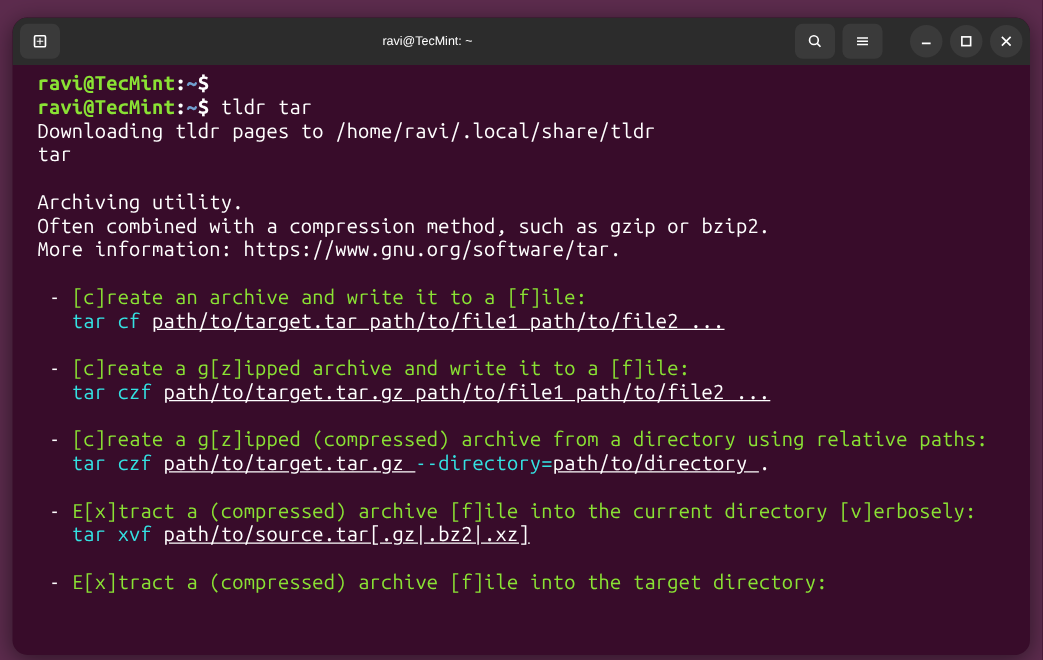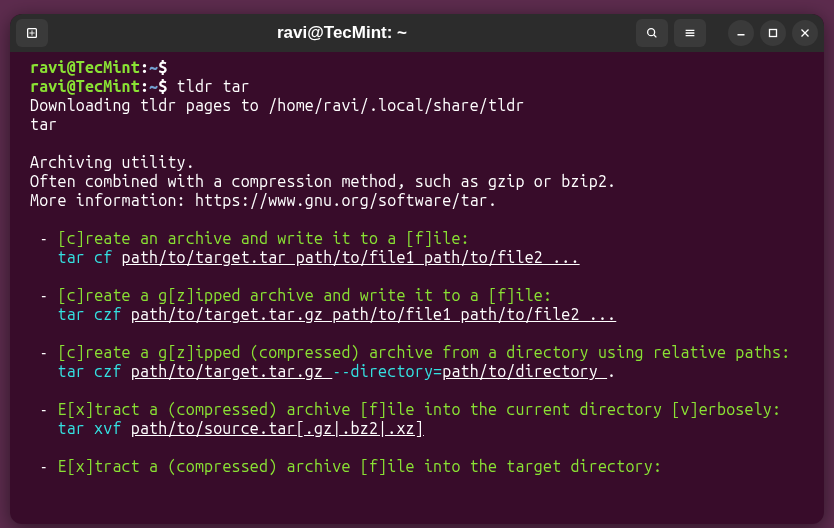--- a/index.html
+++ b/index.html
@@ -23,21 +23,21 @@
     }
     .titlebar {
       height: 38px;
       background: #2c2c2c;
       display: flex;
       align-items: center;
       padding: 0 6px;
       border-radius: 12px 12px 0 0;
     }
     .tb-left, .tb-right { display: flex; align-items: center; gap: 6px; }
-    .tb-center { flex: 1; text-align: center; color: #ffffff; font-size: 17px; font-weight: 700; }
+    .tb-center { flex: 1; text-align: center; color: #ffffff; font-size: 10px; font-weight: 400; }
     .tb-btn {
       width: 26px; height: 26px;
       border-radius: 50%;
       background: #3a3a3a;
       display: flex; align-items: center; justify-content: center;
       color: #ffffff;
       cursor: pointer;
     }
     .tb-btn.square { border-radius: 6px; width: 32px; height: 28px; }
     .tb-btn svg { width: 14px; height: 14px; }

